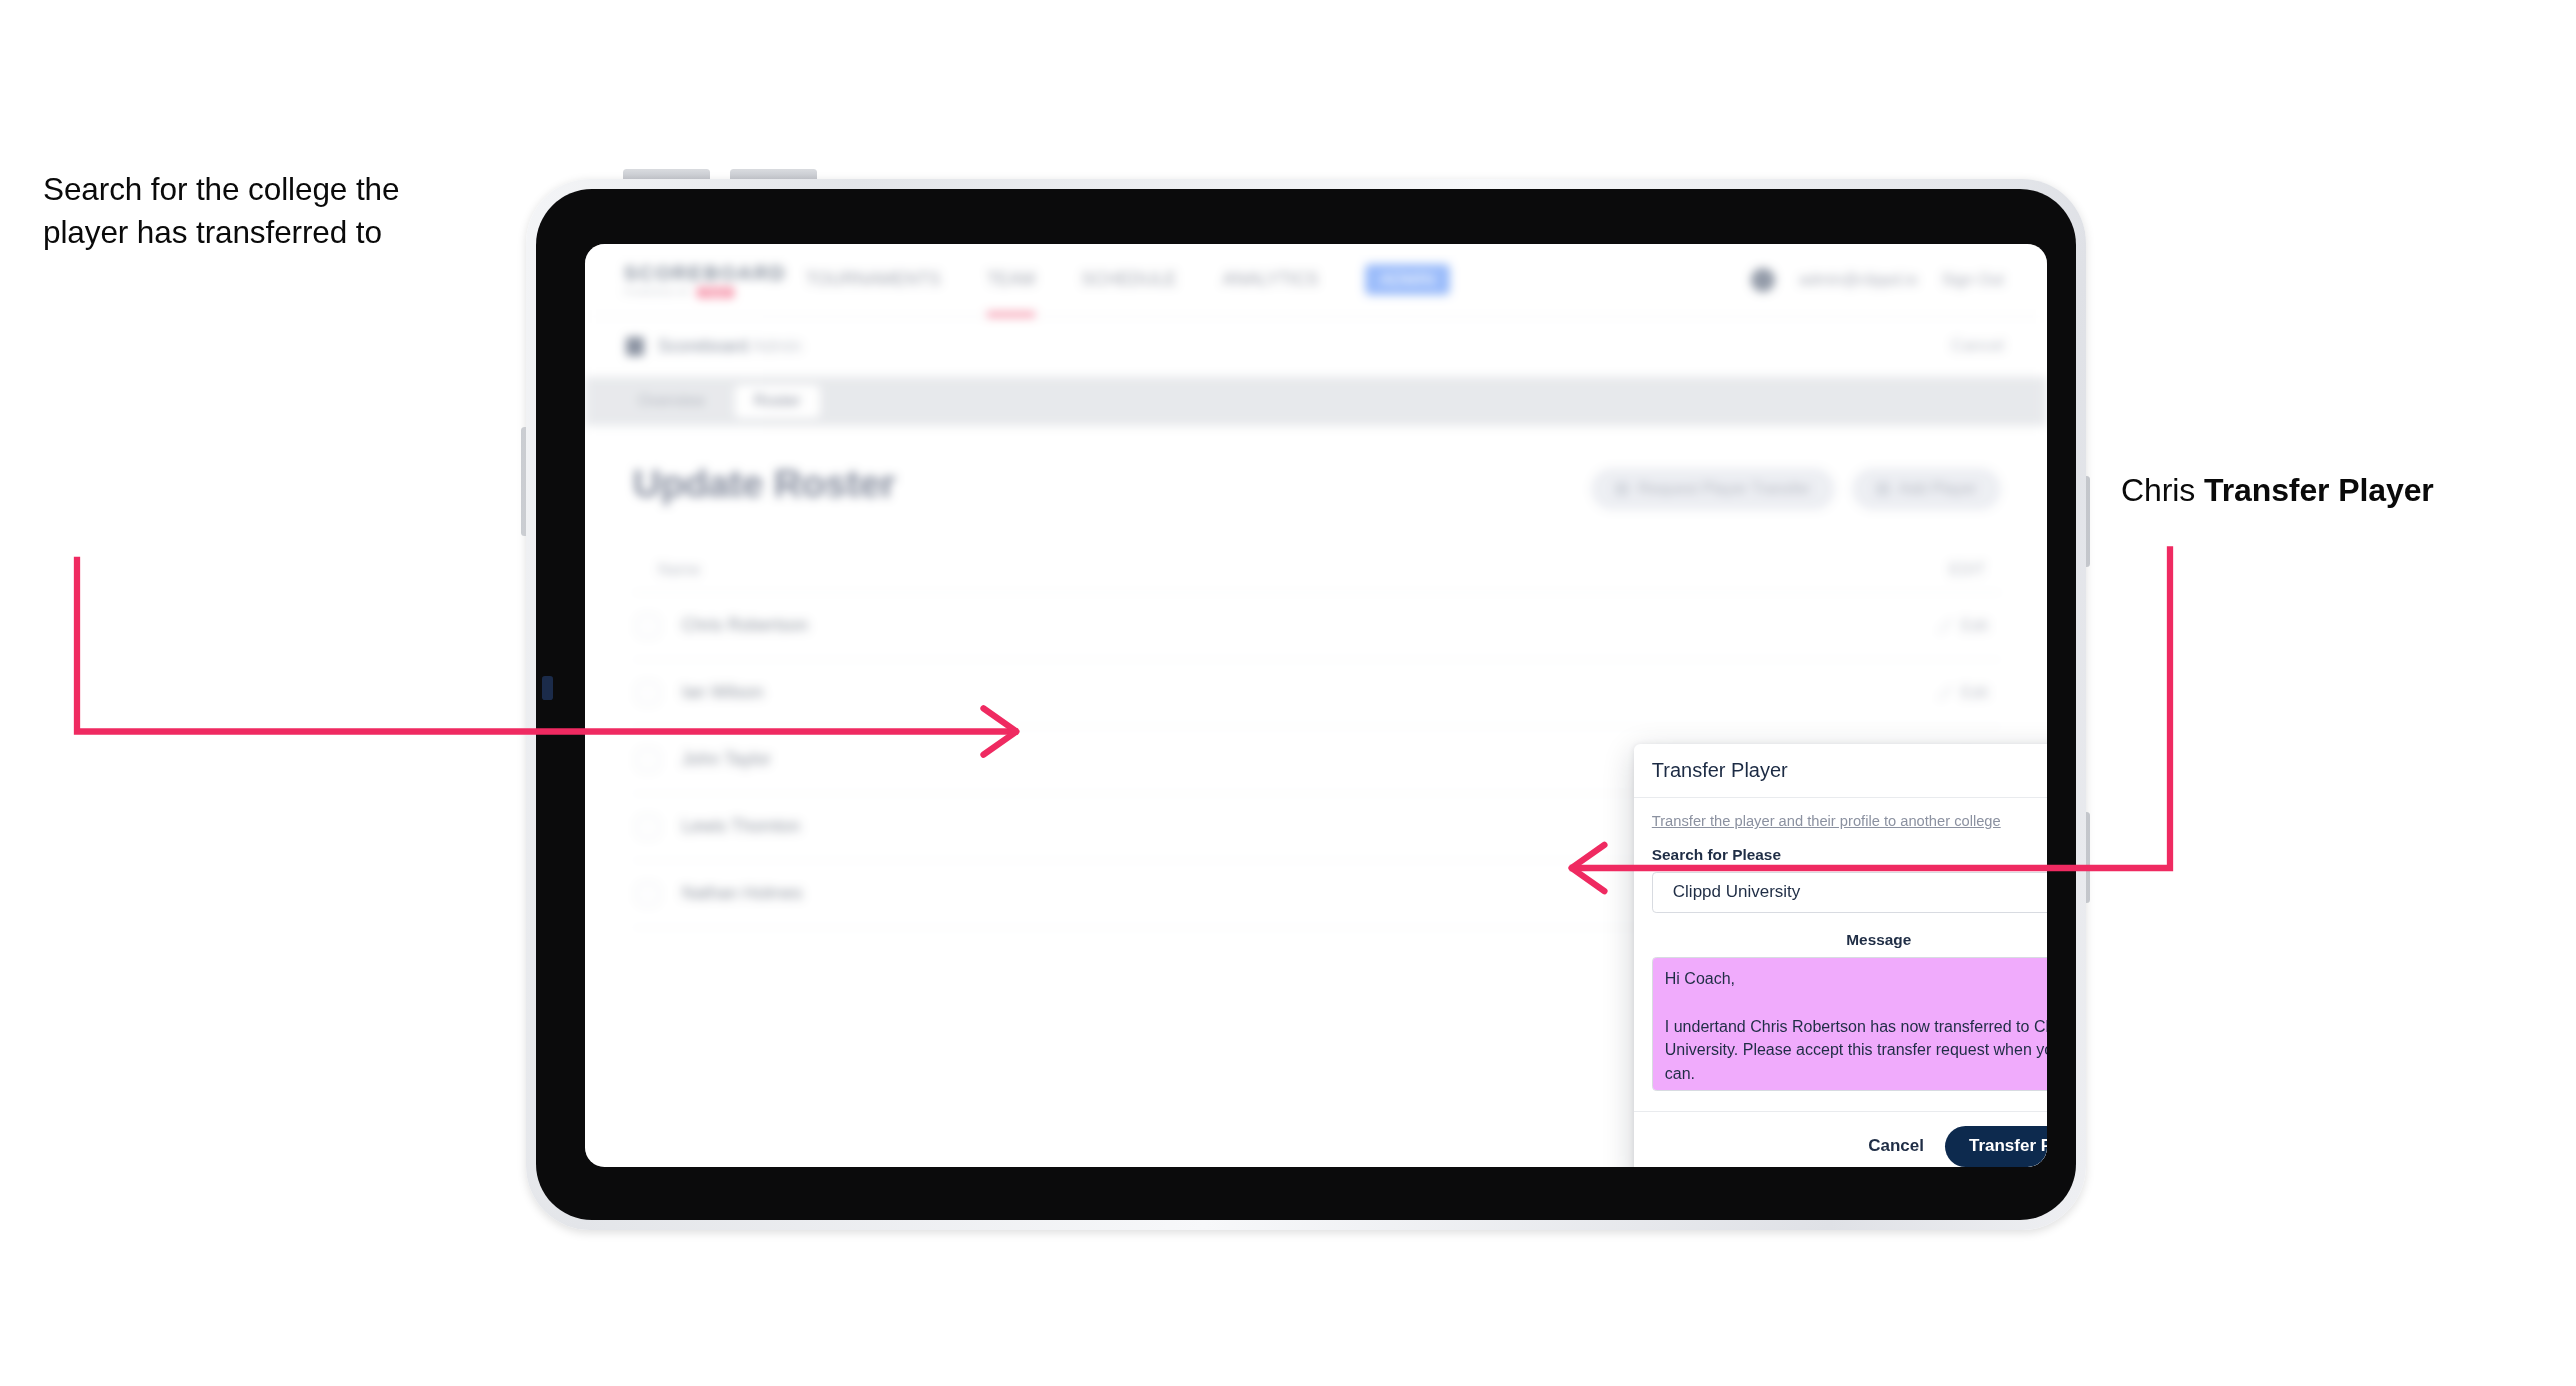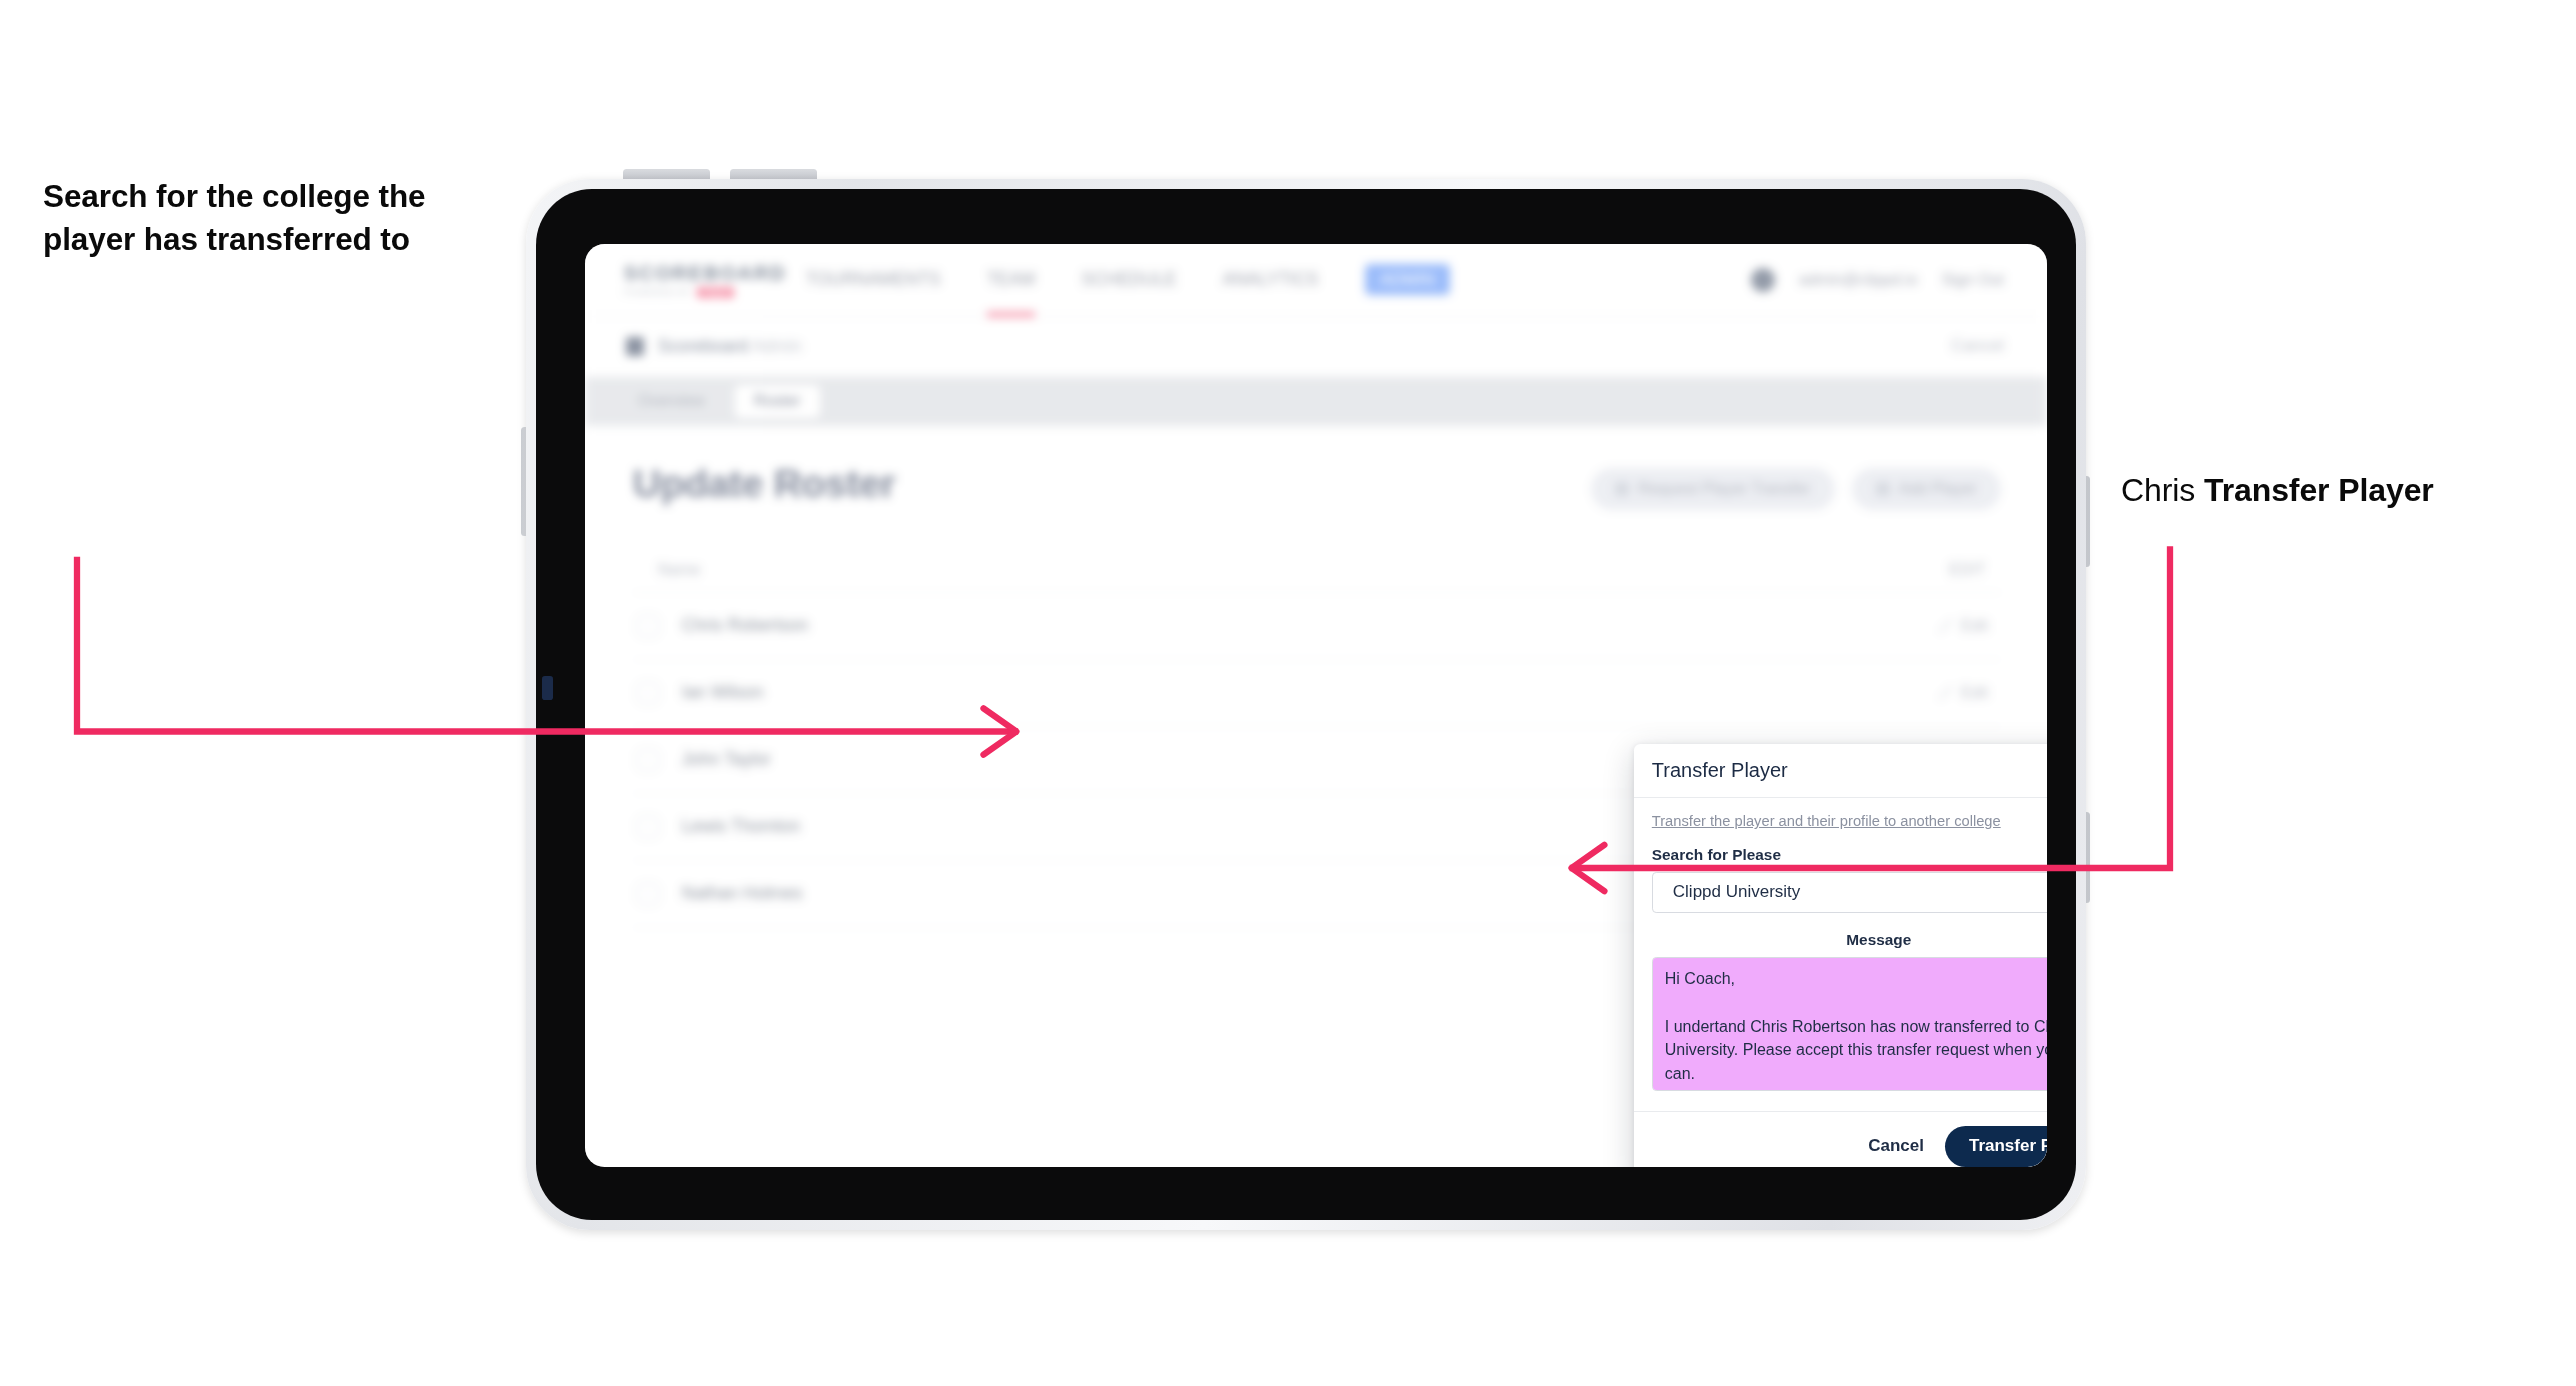--- a/index.html
+++ b/index.html
@@ -22,21 +22,21 @@
   
   .annot {
     position: absolute;
     color: #0a0a0a;
     font-size: 31.5px;
     line-height: 1.37;
     font-family: "Liberation Sans", sans-serif;
     white-space: pre-line;
     letter-spacing: -0.1px;
   }
-  #annot-left-1 { left: 43px; top: 175px; width: 448px; font-weight: bold; }
+  #annot-left-1 { left: 43px; top: 168px; width: 448px; }
   #annot-left-2 { left: 43px; top: 328px; width: 448px; }
   #annot-right-1 {
     left: 2121px; top: 470px; width: 392px;
     font-size: 32px; line-height: 1.3; white-space: nowrap;
   }
   #annot-right-1 b { font-weight: bold; }
 
   
   #arrows {
     position: absolute;

